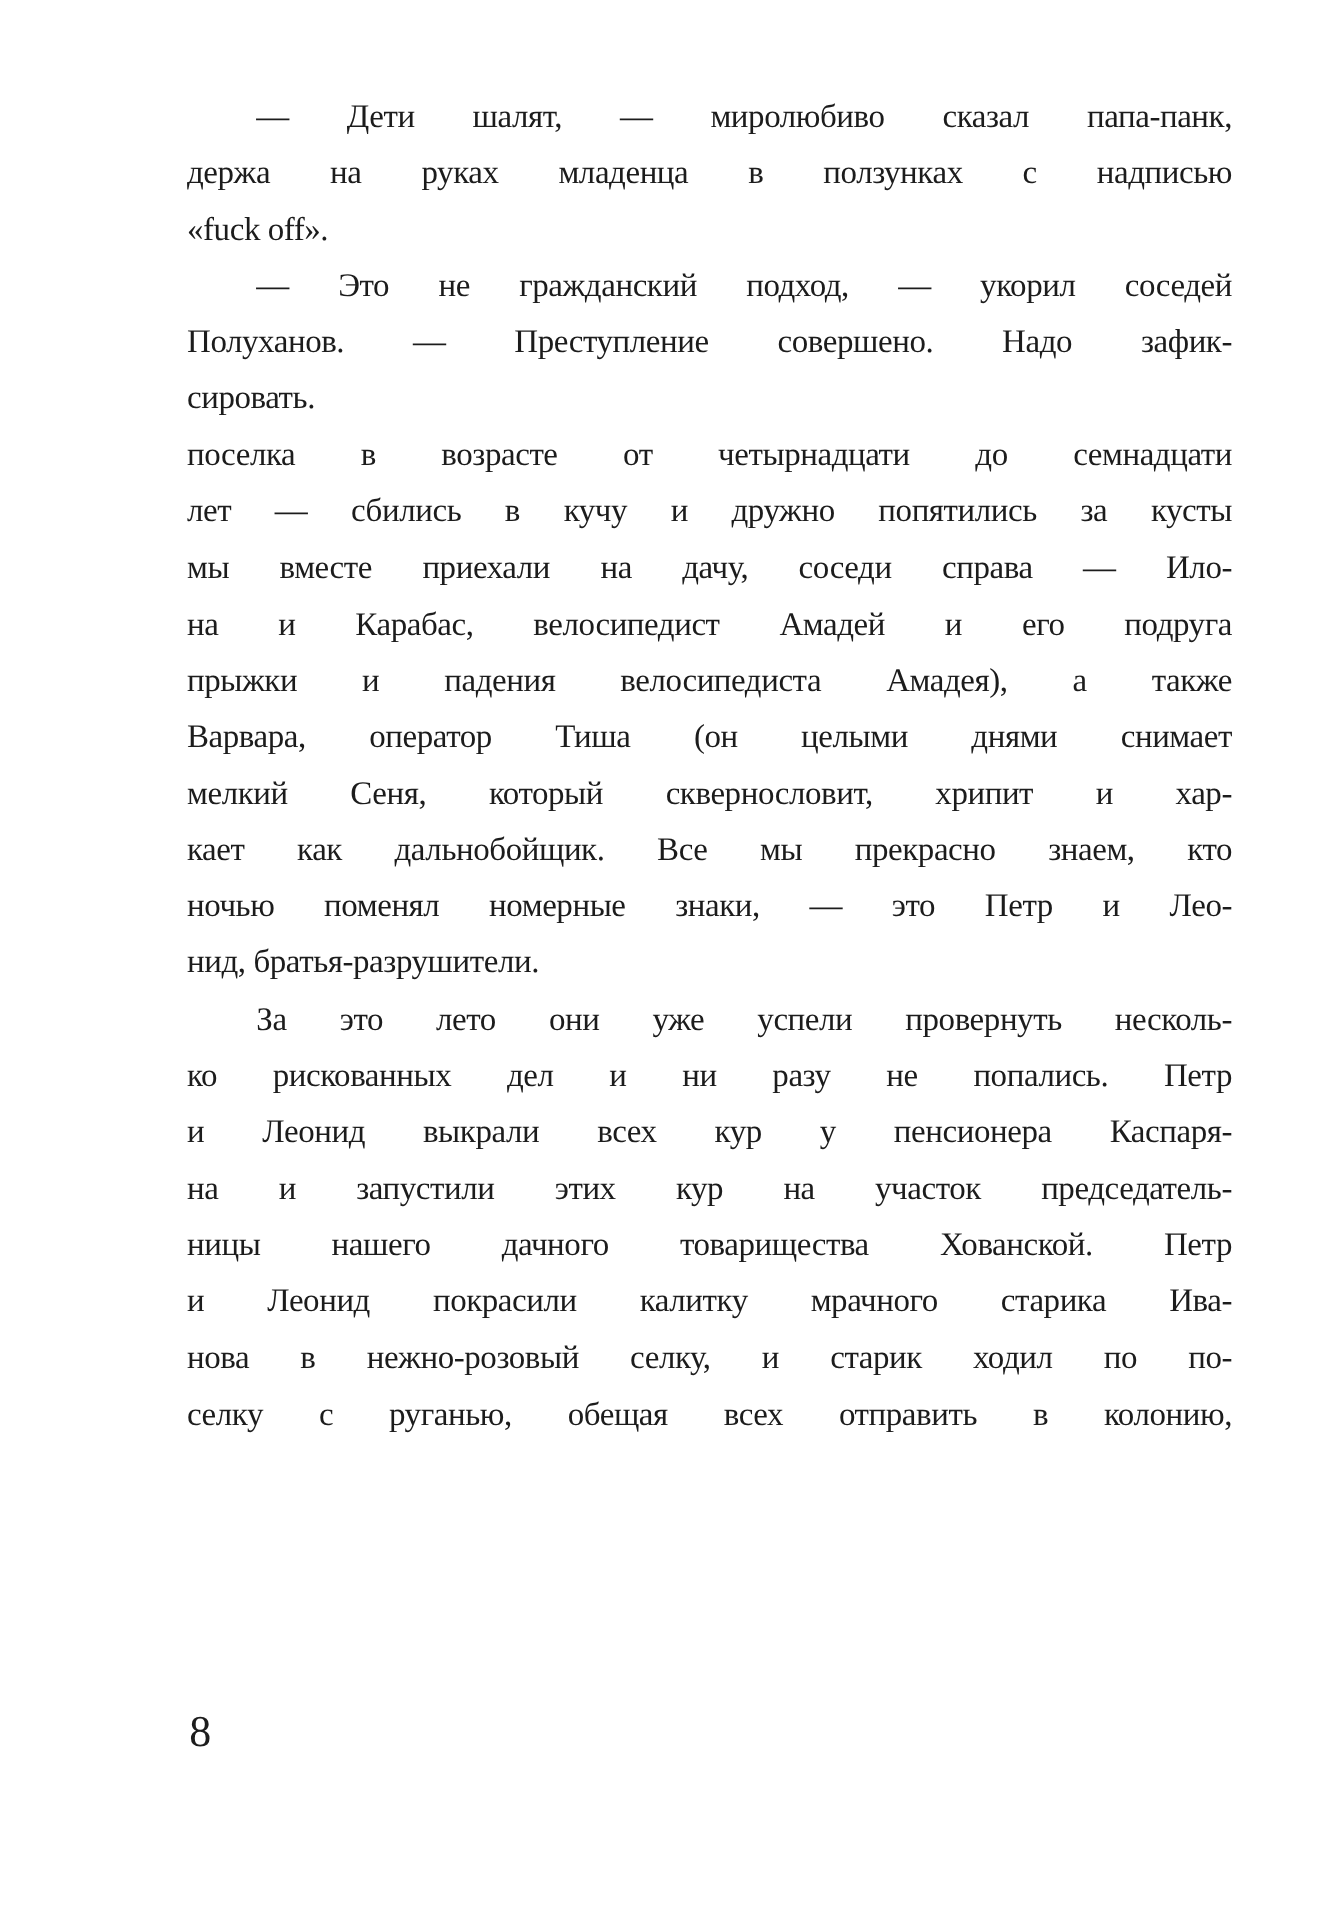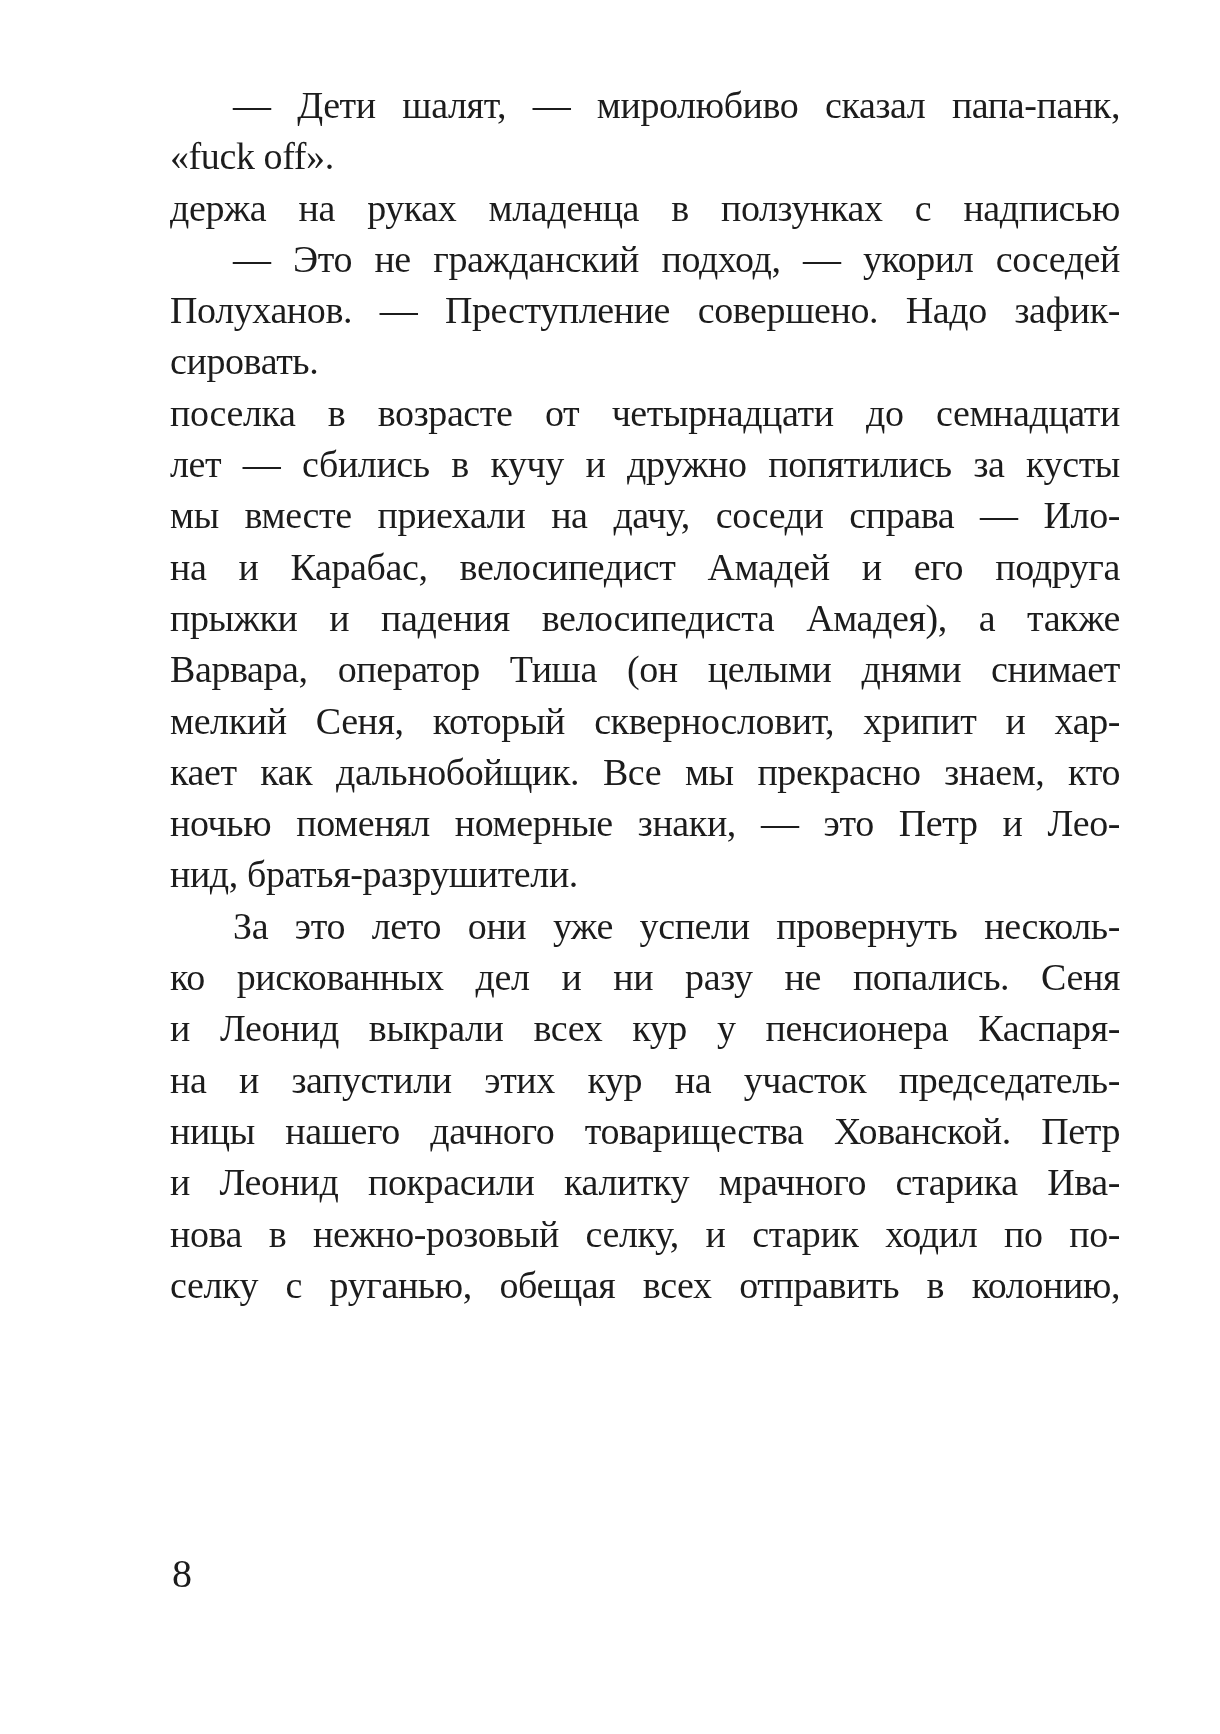--- a/index.html
+++ b/index.html
@@ -19,21 +19,21 @@
     position: absolute;
     left: 170px;
     top: 80px;
     width: 950px;
   }
   .book-paragraph {
     margin: 0;
     padding: 0;
   }
   .book-line {
-    font-size: 38px;
+    font-size: 30px;
     line-height: 51.3px;
     letter-spacing: -0.4px;
     text-align: justify;
     text-align-last: justify;
     white-space: normal;
     font-family: Liberation Serif, serif;
   }
   .book-line.para-end {
     text-align: left;
     text-align-last: left;
@@ -49,43 +49,43 @@
     line-height: 51px;
     color: #1c1c1c;
   }
 </style>
 </head>
 <body>
 
 <div class="text-block">
     <div class="book-paragraph">
       <div class="book-line para-start">— Дети шалят, — миролюбиво сказал папа-панк,</div>
+      <div class="book-line">держа на руках младенца в ползунках с надписью</div>
       <div class="book-line para-end">«fuck off».</div>
-      <div class="book-line">держа на руках младенца в ползунках с надписью</div>
     </div>
     <div class="book-paragraph">
       <div class="book-line para-start">— Это не гражданский подход, — укорил соседей</div>
       <div class="book-line">Полуханов. — Преступление совершено. Надо зафик-</div>
       <div class="book-line para-end">сировать.</div>
     </div>
     <div class="book-paragraph">
       <div class="book-line">поселка в возрасте от четырнадцати до семнадцати</div>
       <div class="book-line">лет — сбились в кучу и дружно попятились за кусты</div>
       <div class="book-line">мы вместе приехали на дачу, соседи справа — Ило-</div>
       <div class="book-line">на и Карабас, велосипедист Амадей и его подруга</div>
       <div class="book-line">прыжки и падения велосипедиста Амадея), а также</div>
       <div class="book-line">Варвара, оператор Тиша (он целыми днями снимает</div>
       <div class="book-line">мелкий Сеня, который сквернословит, хрипит и хар-</div>
       <div class="book-line">кает как дальнобойщик. Все мы прекрасно знаем, кто</div>
       <div class="book-line">ночью поменял номерные знаки, — это Петр и Лео-</div>
       <div class="book-line para-end">нид, братья-разрушители.</div>
     </div>
     <div class="book-paragraph">
       <div class="book-line para-start">За это лето они уже успели провернуть несколь-</div>
-      <div class="book-line">ко рискованных дел и ни разу не попались. Сеня</div>
+      <div class="book-line">ко рискованных дел и ни разу не попались. Петр</div>
       <div class="book-line">и Леонид выкрали всех кур у пенсионера Каспаря-</div>
       <div class="book-line">на и запустили этих кур на участок председатель-</div>
       <div class="book-line">ницы нашего дачного товарищества Хованской. Петр</div>
       <div class="book-line">и Леонид покрасили калитку мрачного старика Ива-</div>
       <div class="book-line">нова в нежно-розовый селку, и старик ходил по по-</div>
       <div class="book-line">селку с руганью, обещая всех отправить в колонию,</div>
     </div>
   </div>
 
 <div class="page-number">8</div>

